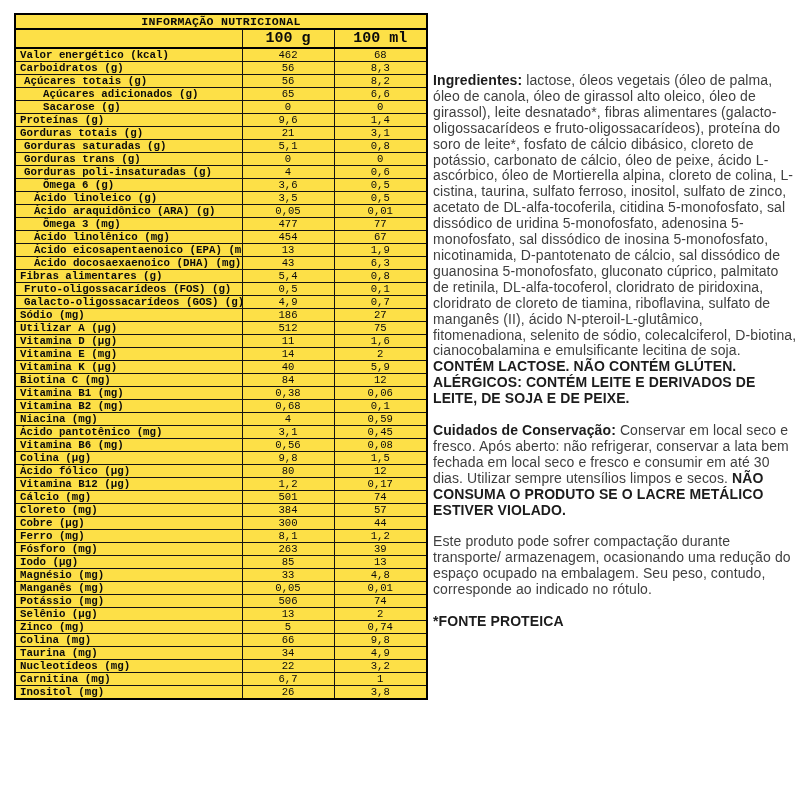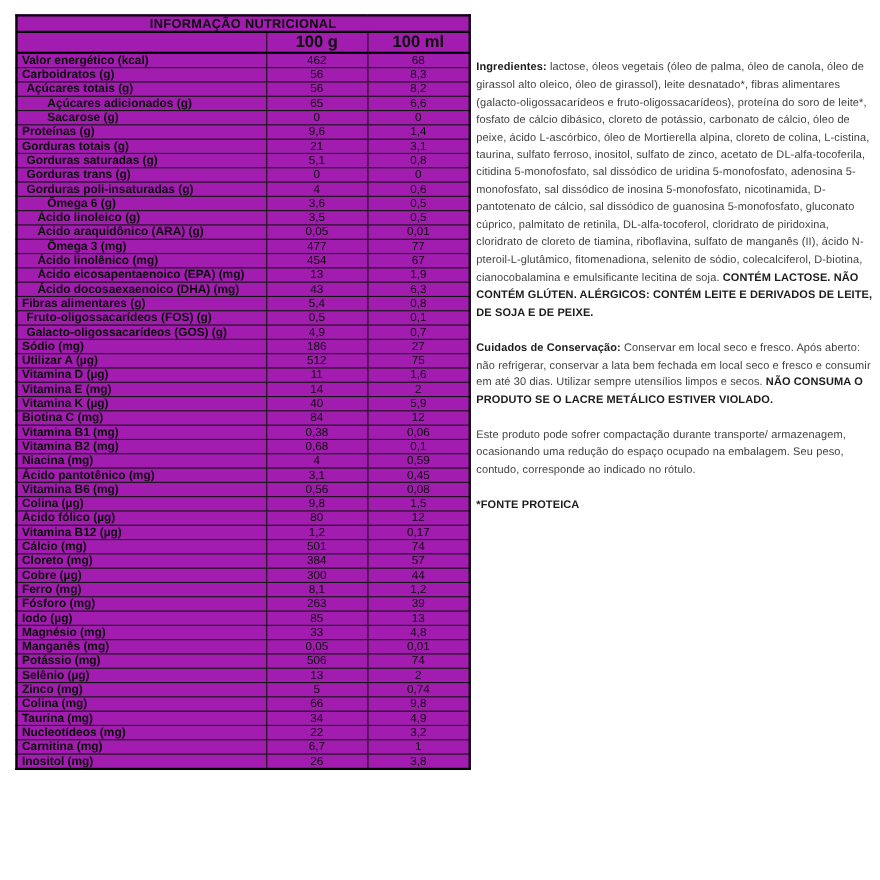--- a/index.html
+++ b/index.html
@@ -9,21 +9,22 @@
     font-family:"Liberation Sans", sans-serif;
     position:relative;
     overflow:hidden;
   }
   
   .nutri-table {
     position:absolute; left:14px; top:13px;
     width:412px; height:579px;
     border-collapse:collapse; table-layout:fixed;
     border:2px solid #000;
-    background:#a21caf;
+    background:#fde047;
+    font-family:Liberation Mono, monospace;
   }
   .nutri-table td {
     border:1px solid #141414;
     font-size:10.8px;
     color:#0b0b0b;
     white-space:nowrap; overflow:hidden;
     vertical-align:middle;
   }
   .nutri-table td.lbl { font-weight:bold; }
   .nutri-table td.title-cell {
@@ -36,23 +37,23 @@
   }
   .nutri-table td.val {
     text-align:center; font-weight:normal; font-size:10.6px;
   }
   .ind0 { padding-left:4px;margin-top:15px; }
   .ind1 { padding-left:8px; }
   .ind2 { padding-left:27px; }
   .ind3 { padding-left:18px; }
   
   .right-panel {
-    position:absolute; left:433px; top:54px; width:364px;
+    position:absolute; left:433px; top:73px; width:364px;
     color:#3f3f3f;
-    font-size:10px; line-height:15.9px; letter-spacing:.1px;
+    font-size:14px; line-height:15.9px; letter-spacing:.1px;
   }
   .right-panel p { margin-bottom:16px; }
   .right-panel .b { font-weight:bold; color:#1c1c1c; }
 </style>
 </head>
 <body>
 
 <table class="nutri-table">
   <colgroup>
     <col style="width:227px">

